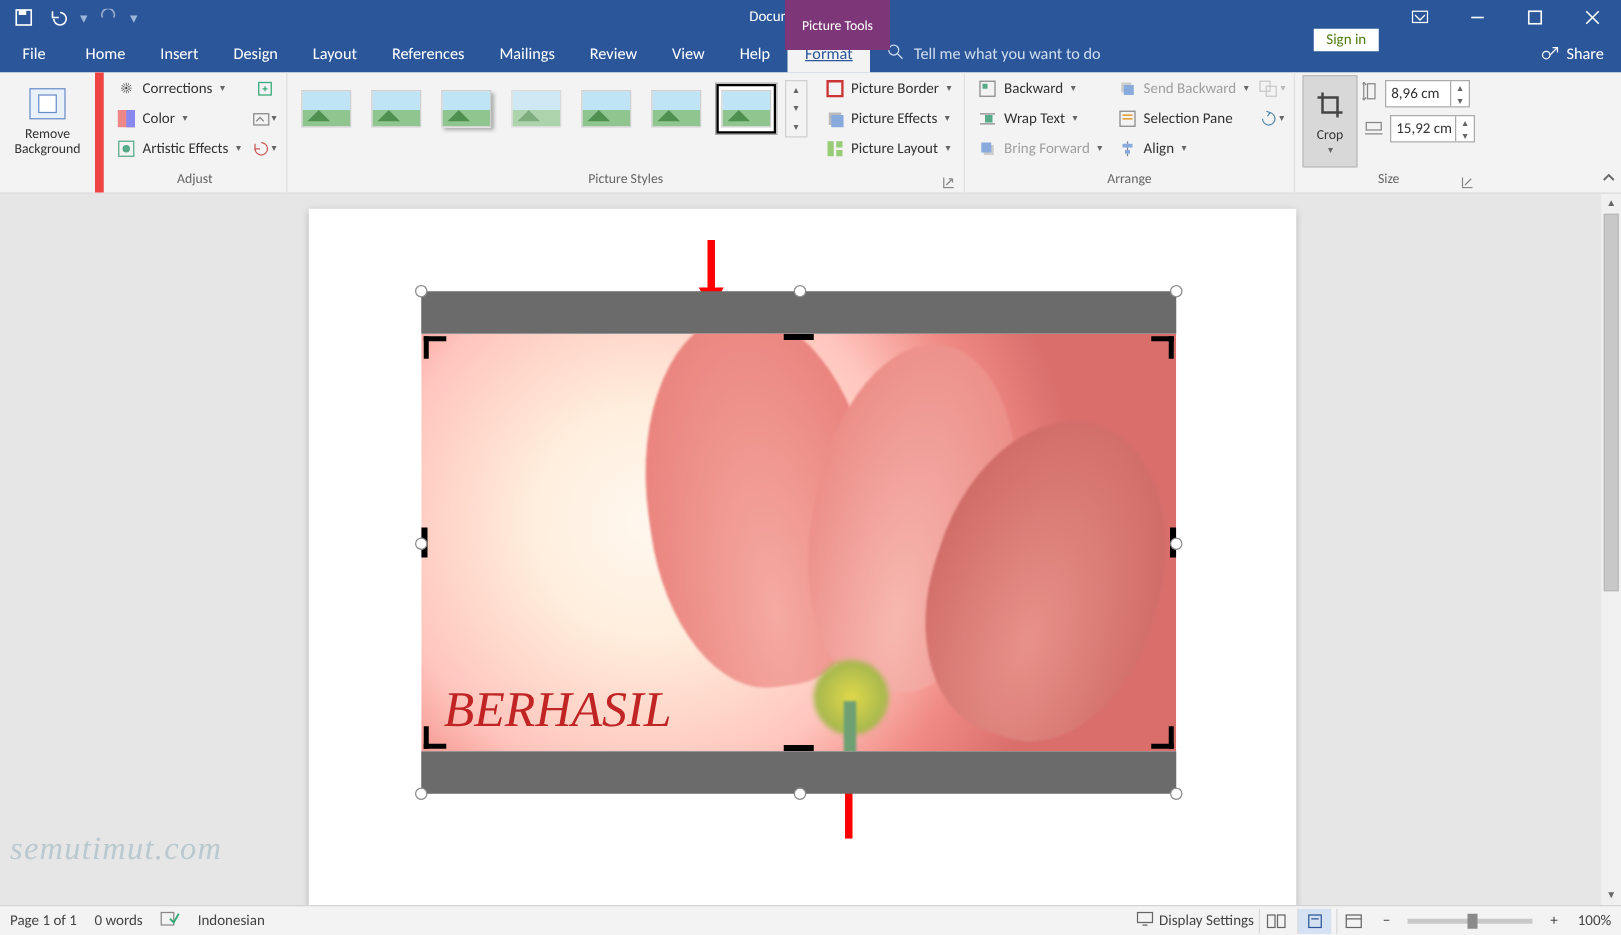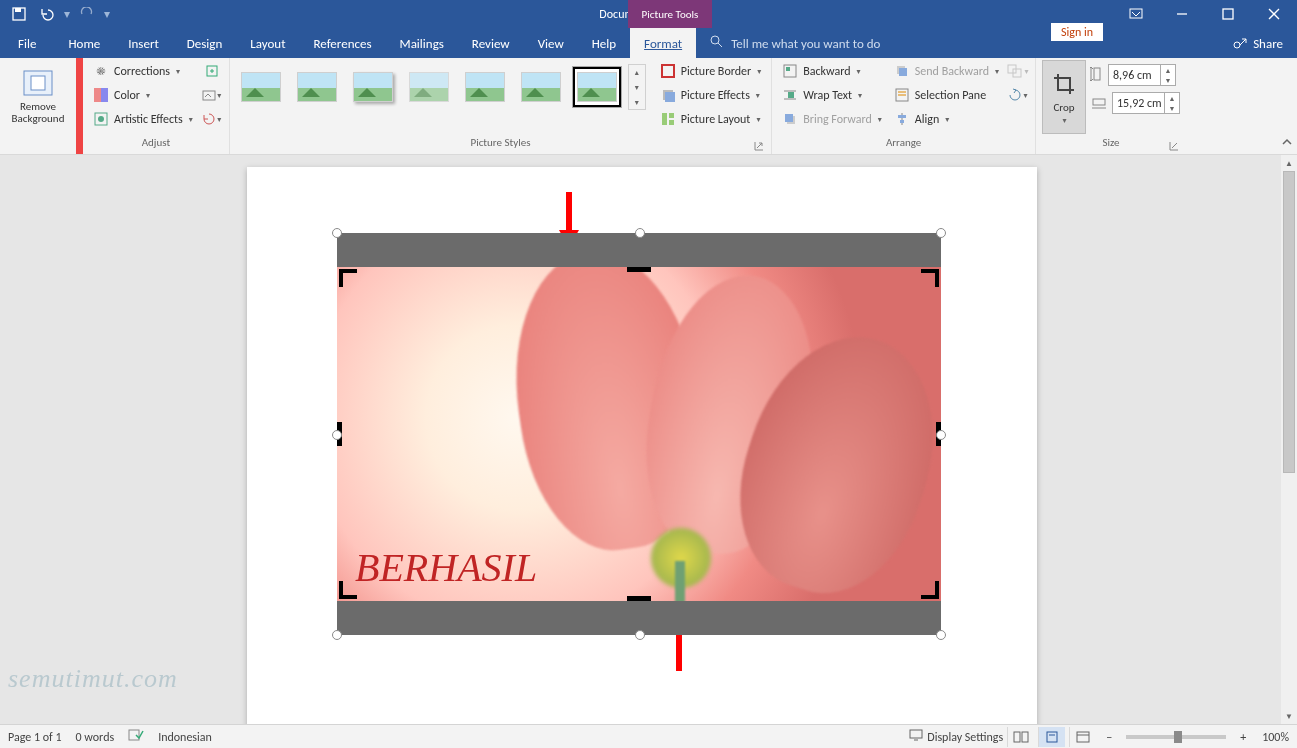--- a/index.html
+++ b/index.html
@@ -4,23 +4,23 @@
 <style>
 html, body { margin:0; padding:0; font-family:"Segoe UI","Calibri",Arial,sans-serif; font-size:12px; color:#333; background:#e6e6e6; overflow:hidden; }
 .app { width:1297px; height:748px; display:flex; flex-direction:column; background:#e6e6e6; }
 
 
 .titlebar { height:28px; background:#2b579a; color:#fff; display:flex; align-items:center; position:relative; }
 .qat { display:flex; align-items:center; gap:2px; padding-left:6px; }
 .qat-btn { width:26px; height:24px; display:flex; align-items:center; justify-content:center; cursor:pointer; }
 .qat-sep { width:10px; text-align:center; color:#9db6d8; }
 .title-center { position:absolute; left:50%; transform:translateX(-50%); font-size:12px; color:#fff; white-space:nowrap; }
-.tool-tab-wrap { position:absolute; left:628px; top:0; height:28px; width:84px; background:#7d3778; display:flex; align-items:center; justify-content:center; font-size:11px; }
+.tool-tab-wrap { position:absolute; left:628px; top:0; height:40px; width:84px; background:#7d3778; display:flex; align-items:center; justify-content:center; font-size:11px; }
 .title-right { position:absolute; right:0; display:flex; align-items:center; height:28px; }
-.signin { background:#fff; color:#c2410c; font-size:12px; padding:2px 10px; margin-right:10px; cursor:pointer;margin-top:36px; }
+.signin { background:#fff; color:#4d7c0f; font-size:12px; padding:2px 10px; margin-right:10px; cursor:pointer;margin-top:36px; }
 .win-btn { width:46px; height:28px; display:flex; align-items:center; justify-content:center; cursor:pointer; }
 .win-btn svg { stroke:#fff; }
 
 
 .ribbon-tabs { height:30px; background:#2b579a; display:flex; align-items:stretch; color:#fff; font-size:13px; }
 .rtab { padding:0 14px; display:flex; align-items:center; cursor:pointer;text-align:right; }
 .rtab.file { padding:0 18px; }
 .rtab.active { background:#f3f3f3; color:#2b579a;text-decoration:underline; }
 .tellme { flex:1; display:flex; align-items:center; color:#cfdcee; padding-left:14px; gap:8px; }
 .share { padding:0 14px; display:flex; align-items:center; gap:6px; cursor:pointer; }

